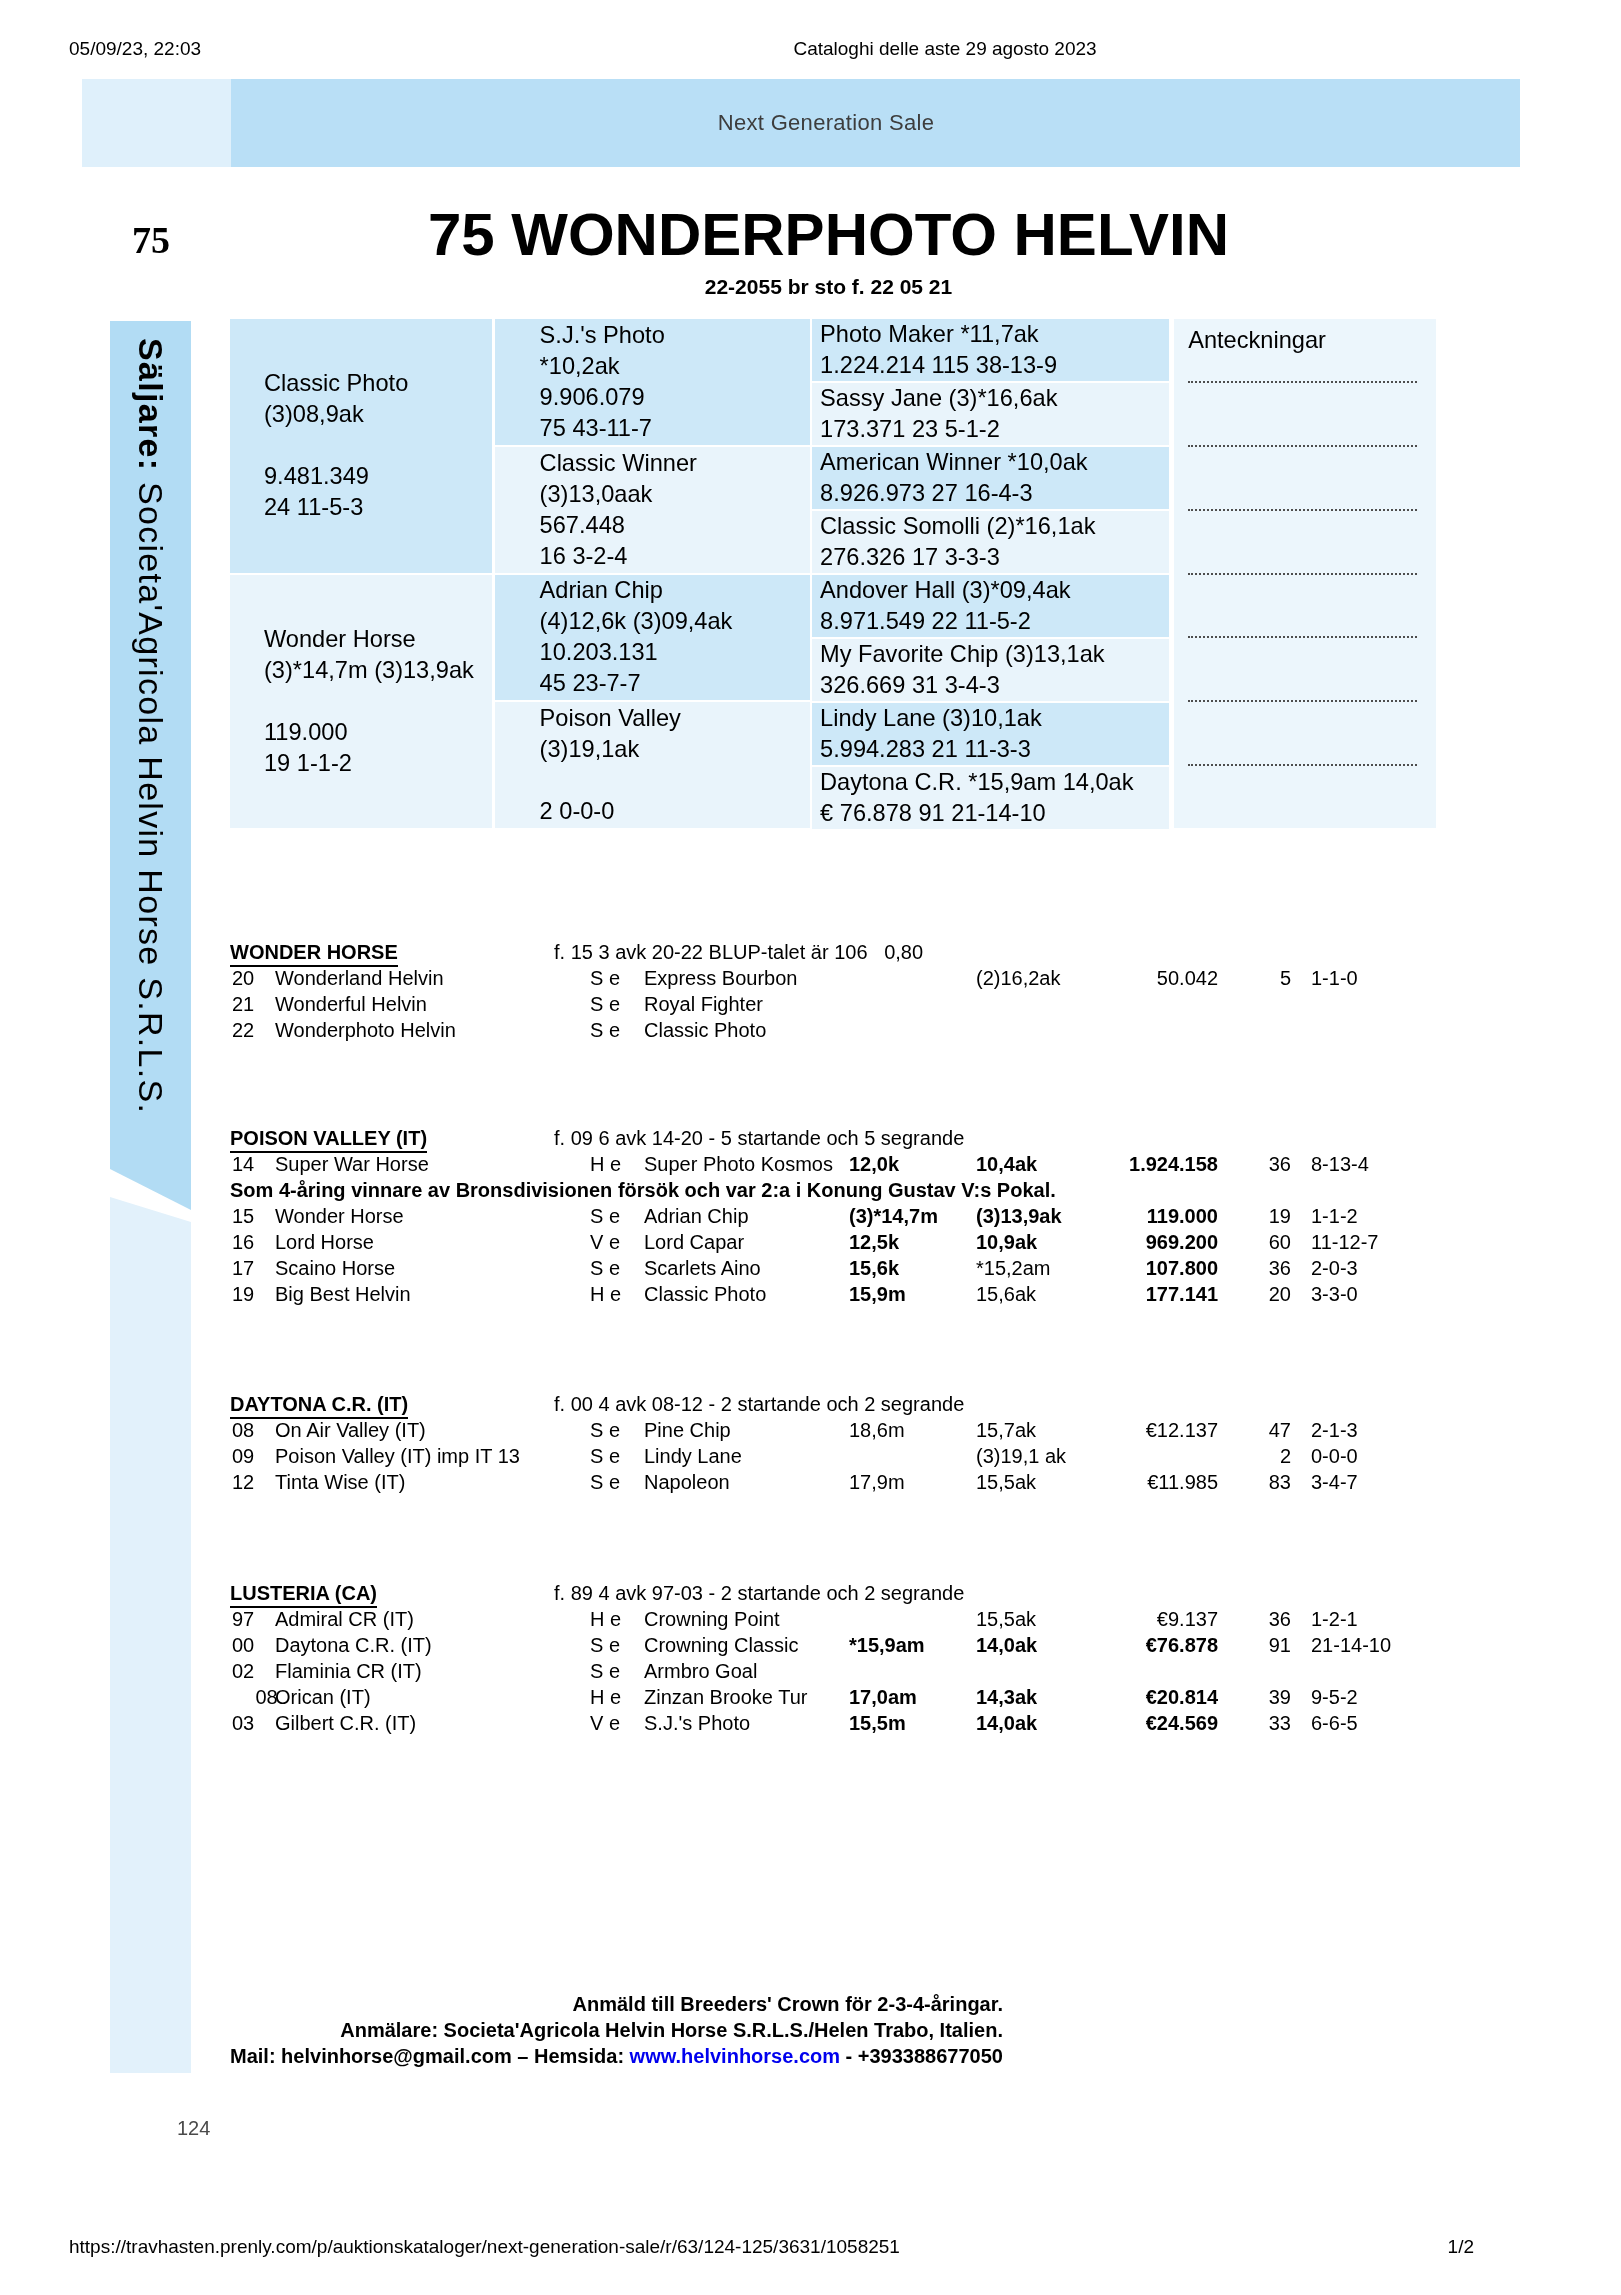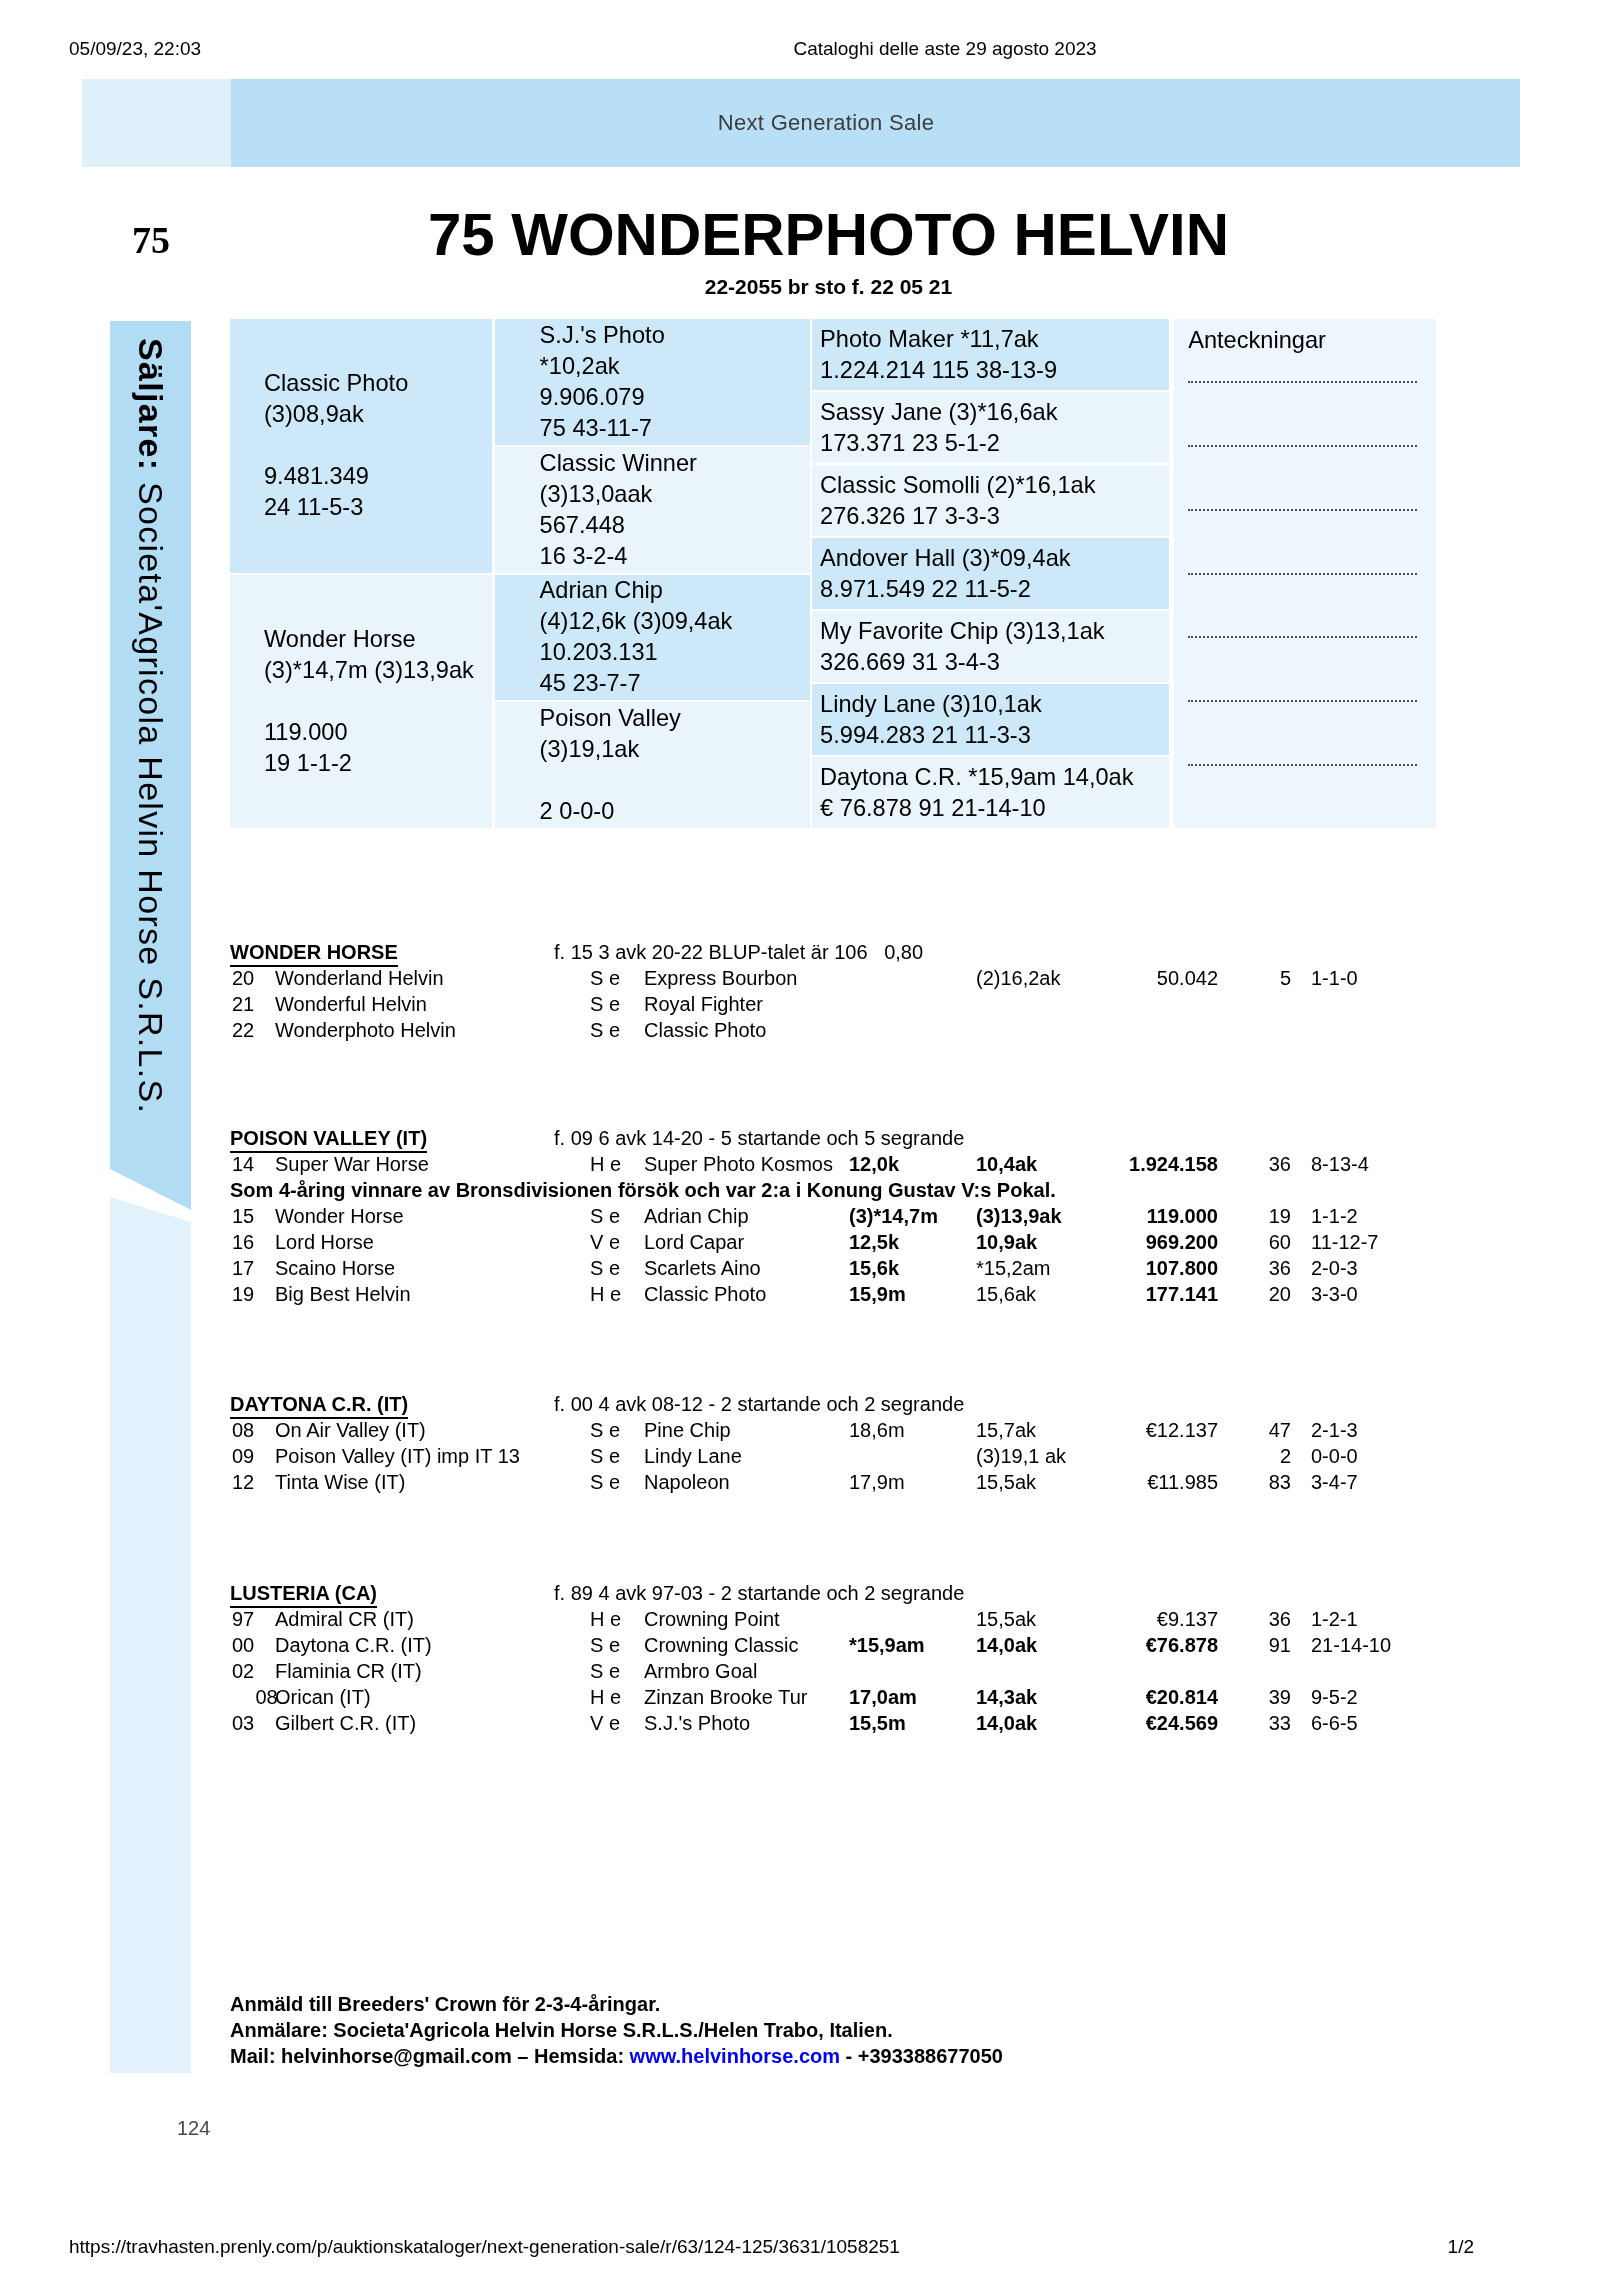--- a/index.html
+++ b/index.html
@@ -55,21 +55,21 @@
   .sec-desc{left:324px;}
   .c-num{left:2px}.c-num.ind{left:25.5px}.c-name{left:45px}.c-sex{left:360px}.c-sire{left:414px}
   .c-rec1{left:619px}.c-rec2{left:746px}
   .c-earn{left:864px;width:124px;text-align:right}
   .c-starts{left:1005px;width:56px;text-align:right}
   .c-plac{left:1081px}
   .b{font-weight:bold}
   .sec-note{height:26px;font-weight:bold;white-space:pre;}
 
   
-  .footnotes{position:absolute;left:230px;top:1991px;font-size:20px;font-weight:bold;line-height:26px;}
+  .footnotes{position:absolute;left:230px;top:1991px;font-size:20px;font-weight:bold;line-height:26px;text-align:right;}
   .fn-line{white-space:pre;}
   .link{color:var(--link-blue);text-decoration-thickness:2px;cursor:pointer;}
 
   .page-num{position:absolute;left:177px;top:2117px;font-size:20px;color:var(--muted-text);}
   .footer-url{position:absolute;left:69px;top:2236px;font-size:19px;white-space:nowrap;}
   .footer-page{position:absolute;right:46px;top:2236px;font-size:19px;}
 </style>
 </head>
 <body>
 
@@ -136,20 +136,24 @@
         </div>
       </div>
     <div class="ped-col w3" id="ped-col-2">
         <div class="ped-cell dark">
           <div class="ped-line">Photo Maker *11,7ak</div>
           <div class="ped-line">1.224.214 115 38-13-9</div>
         </div>
         <div class="ped-cell light">
           <div class="ped-line">Sassy Jane (3)*16,6ak</div>
           <div class="ped-line">173.371 23 5-1-2</div>
+        </div>
+        <div class="ped-cell dark">
+          <div class="ped-line">American Winner *10,0ak</div>
+          <div class="ped-line">8.926.973 27 16-4-3</div>
         </div>
         <div class="ped-cell light">
           <div class="ped-line">Classic Somolli (2)*16,1ak</div>
           <div class="ped-line">276.326 17 3-3-3</div>
         </div>
         <div class="ped-cell dark">
           <div class="ped-line">Andover Hall (3)*09,4ak</div>
           <div class="ped-line">8.971.549 22 11-5-2</div>
         </div>
         <div class="ped-cell light">

